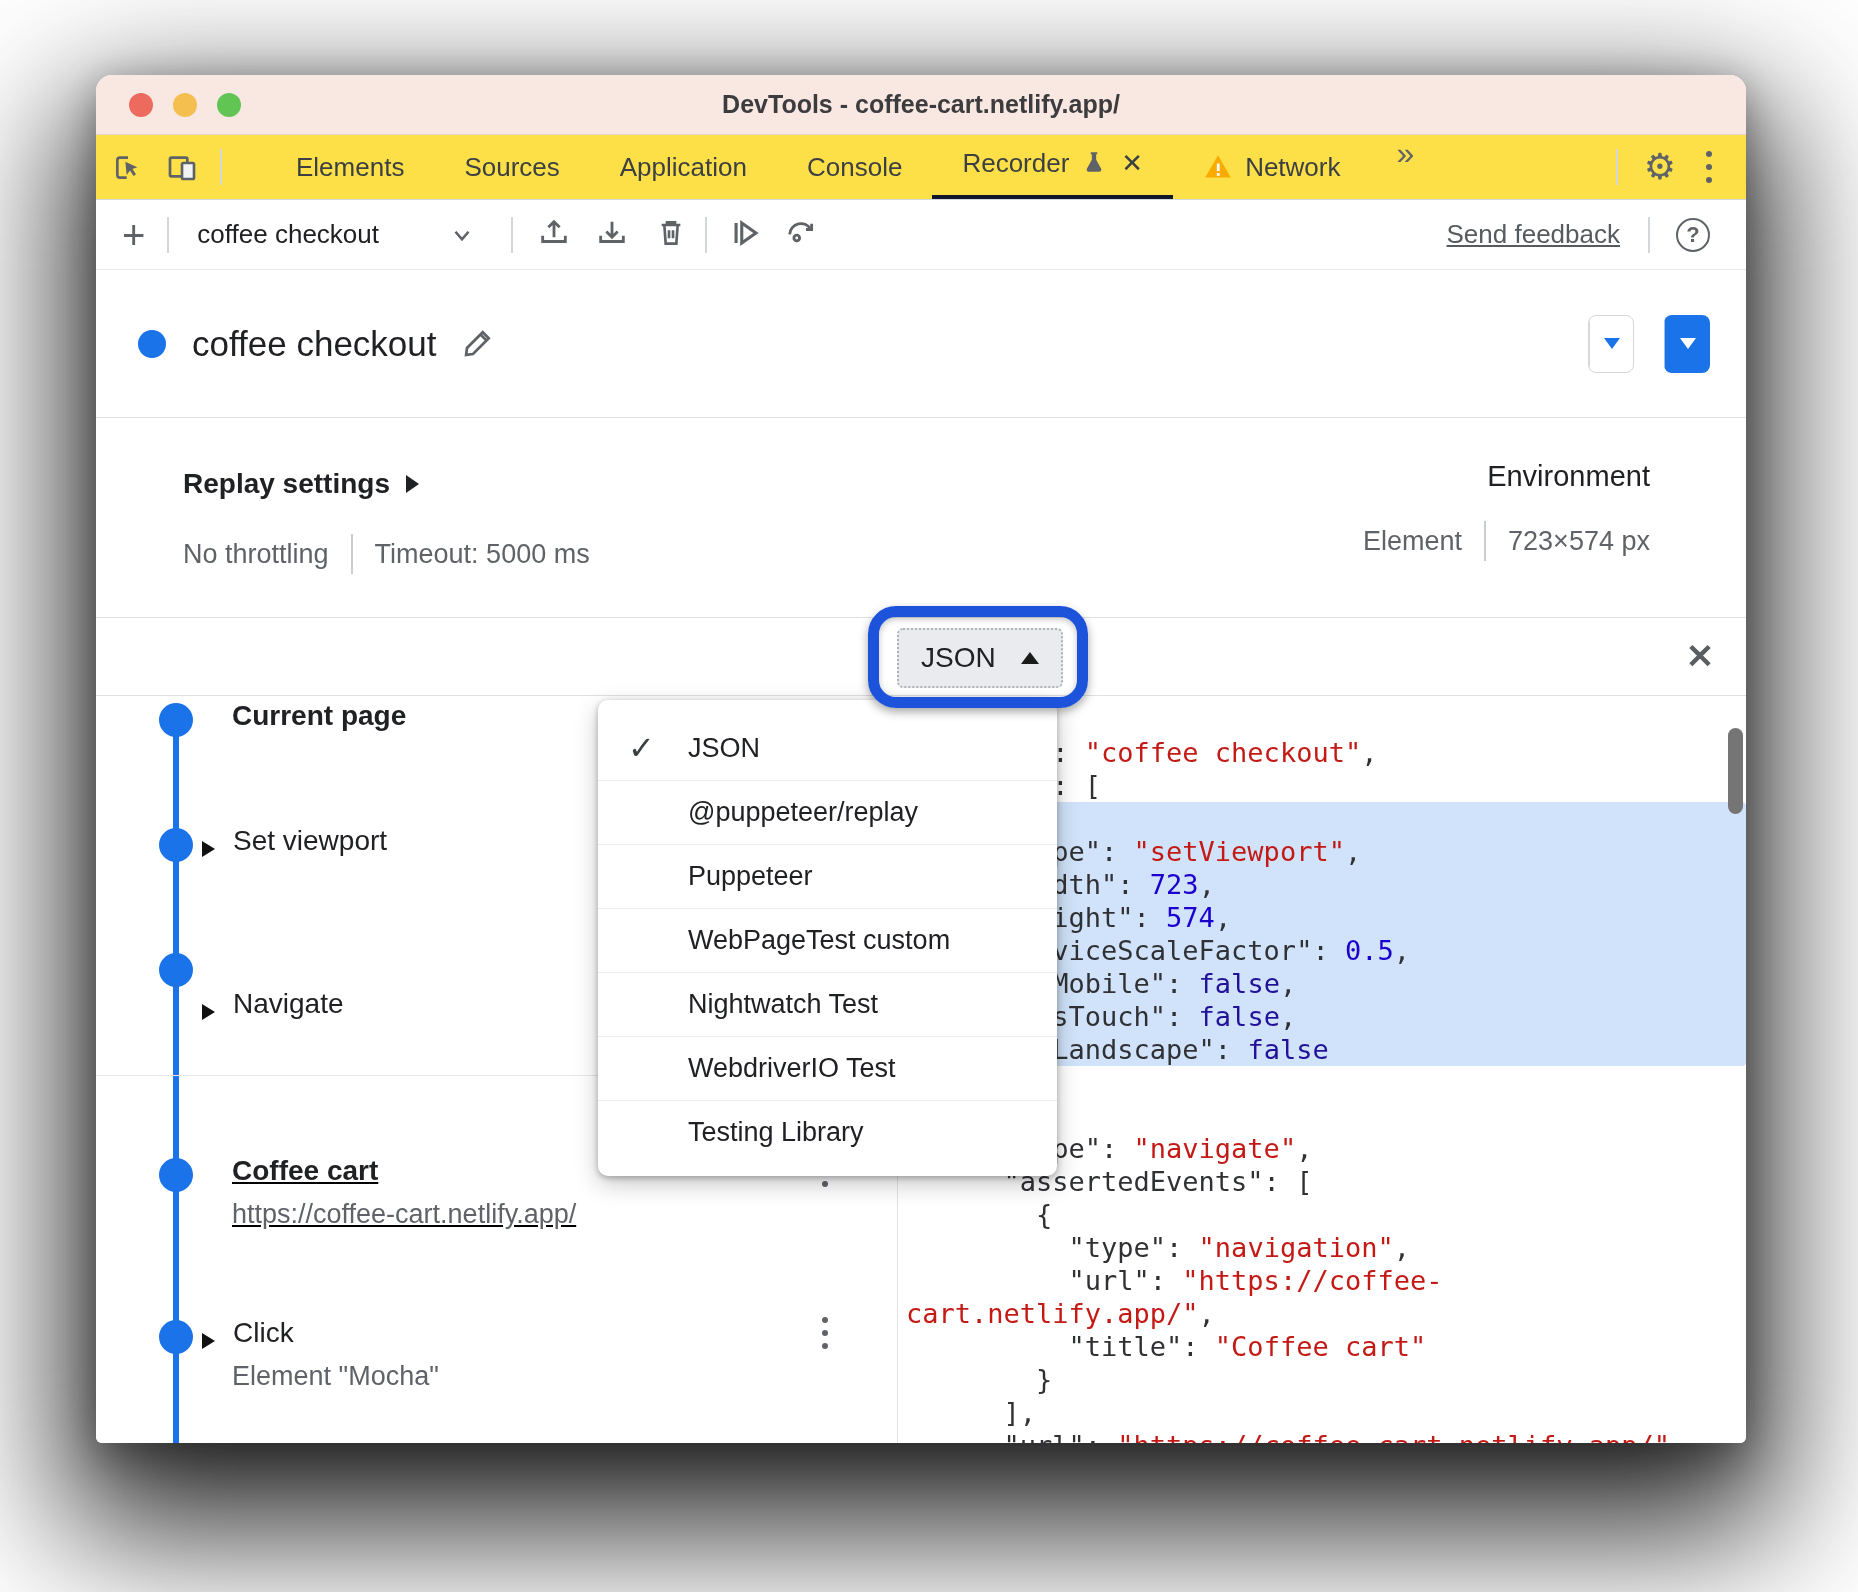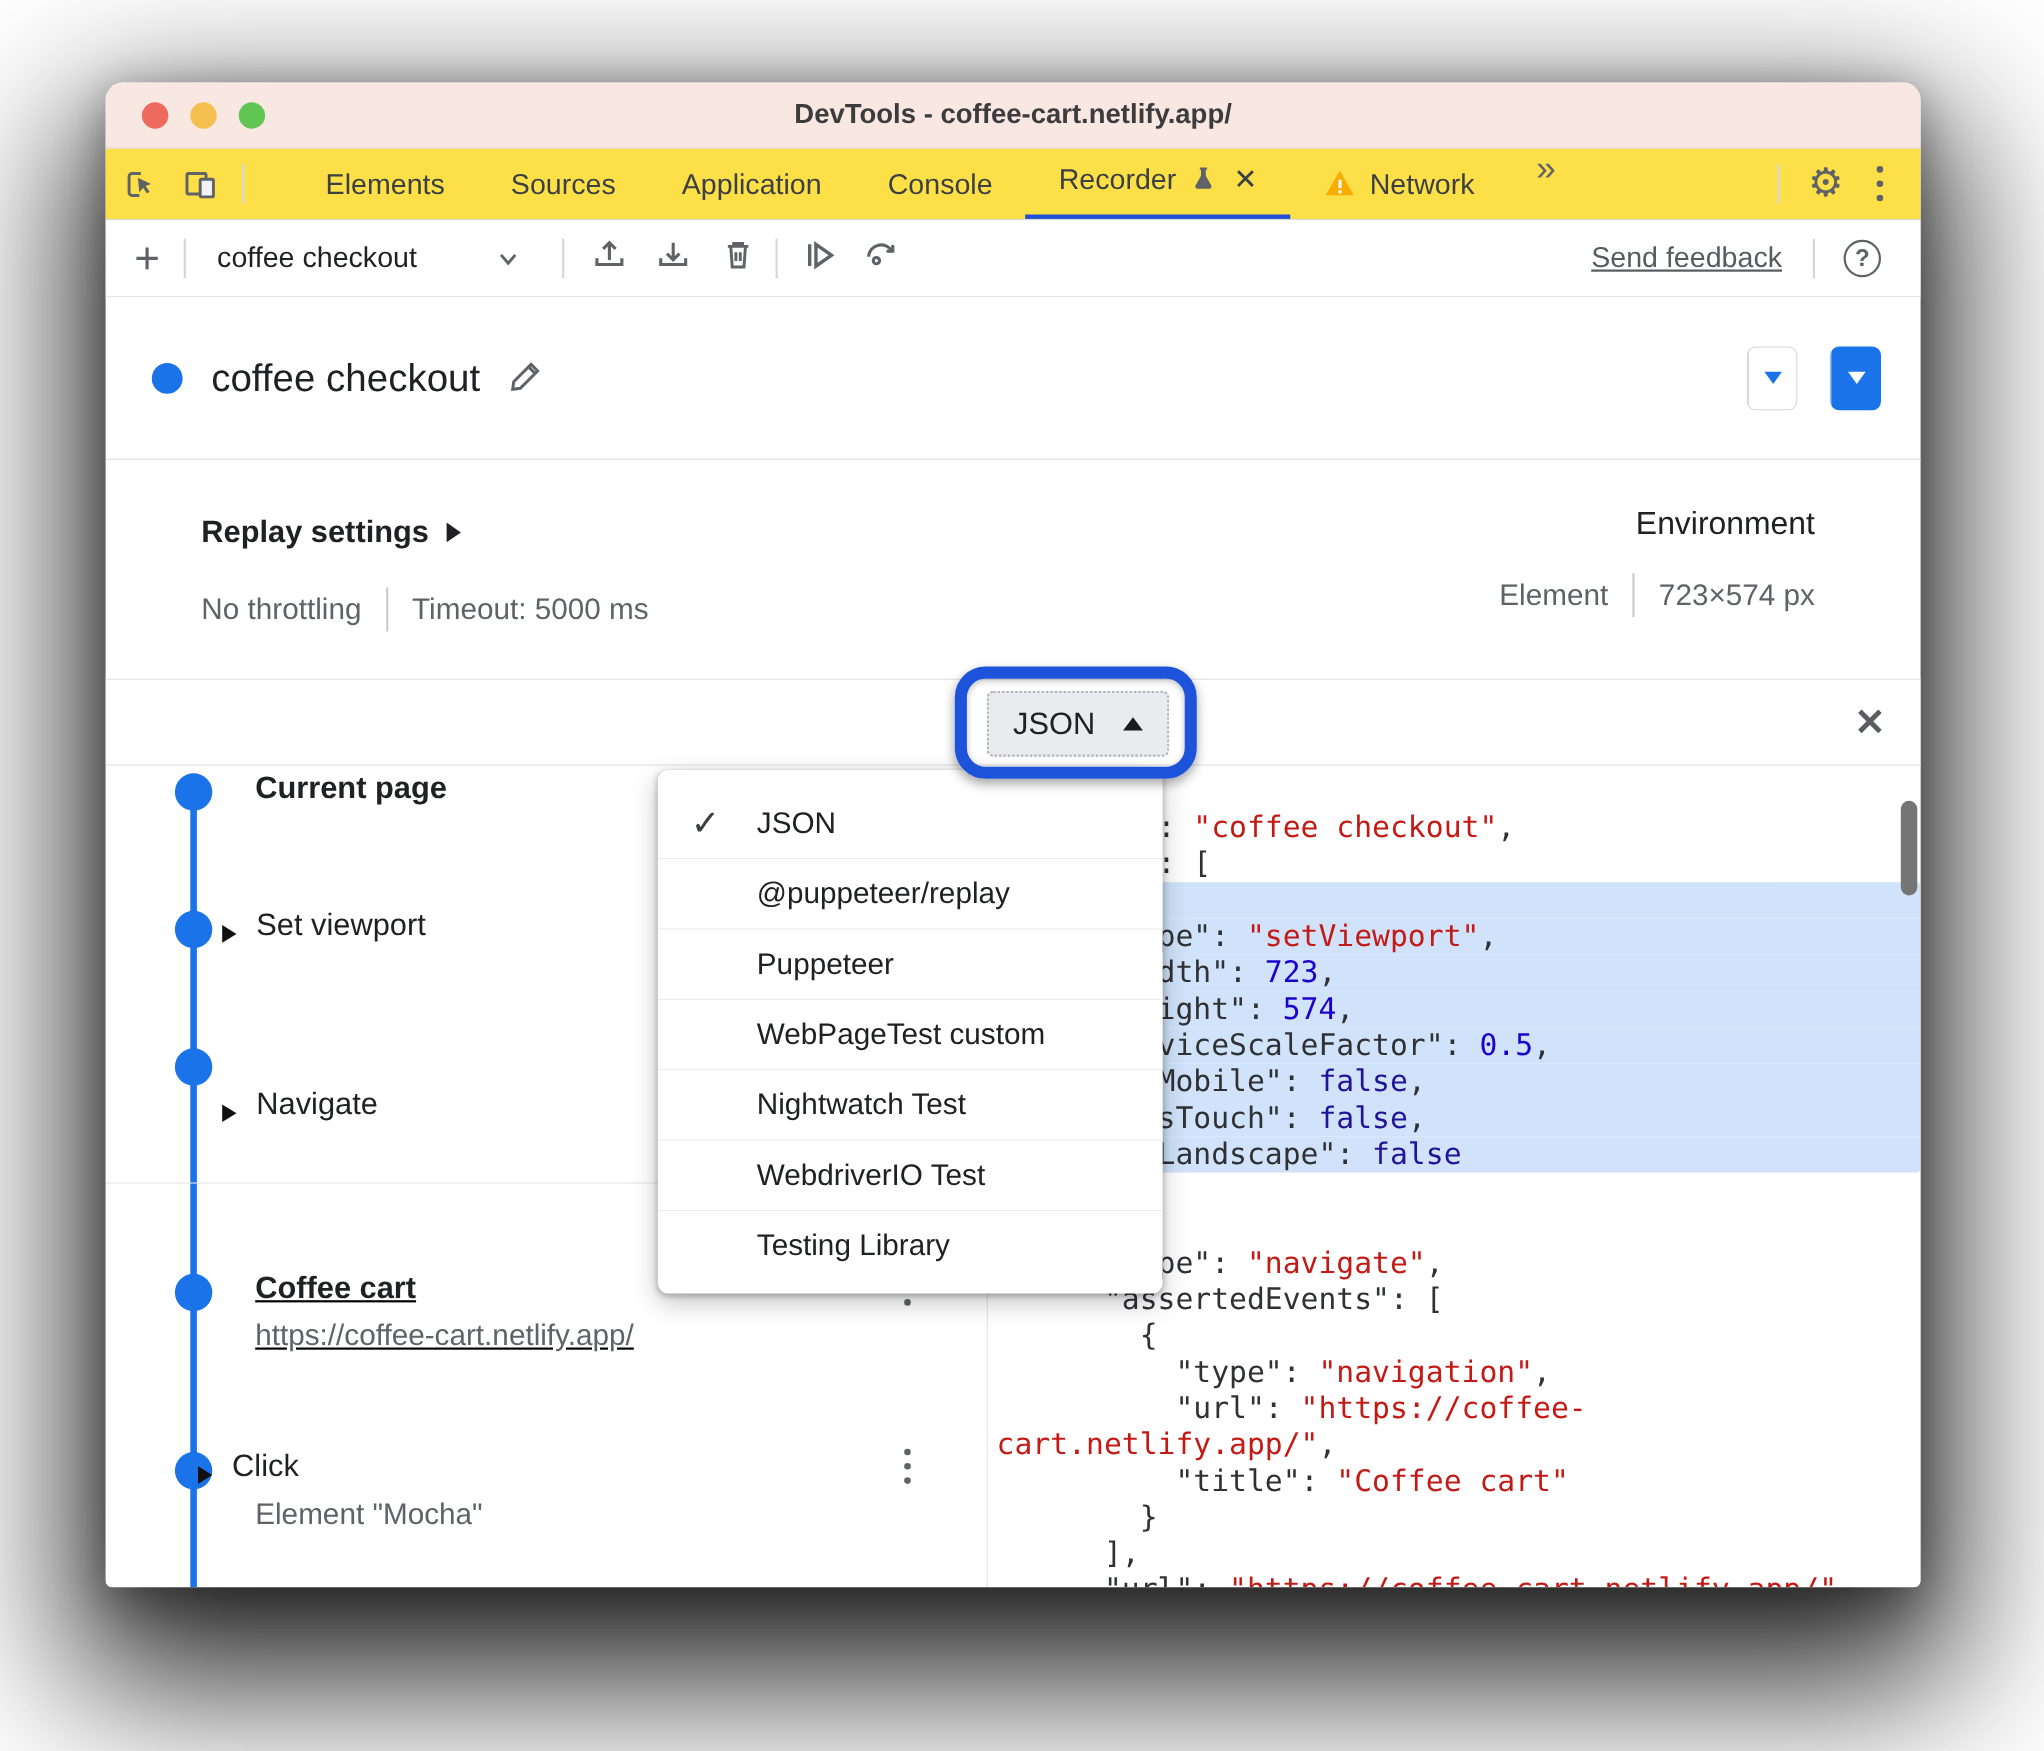--- a/index.html
+++ b/index.html
@@ -18,21 +18,21 @@
   .light.red{ background:#ec6a5e; } .light.yellow{ background:#f4bf4f; } .light.green{ background:#61c554; }
   .titletext { font-size:25px; font-weight:700; color:#3c3c3e; }
 
   
   .tabbar { height:65px; background:#fde047; border-bottom:1px solid #d6d9dc;
             display:flex; align-items:center; }
   .tabbar .lefticons { display:flex; align-items:center; gap:22px; padding:0 18px 0 16px; }
   .vdiv { width:2px; height:36px; background:#d4d7da; }
   .tabs { display:flex; align-items:stretch; height:100%; margin-left:26px; }
   .tab { display:flex; align-items:center; gap:12px; padding:0 30px; font-size:26px; color:#3c4043; position:relative; }
-  .tab.active { border-bottom:4px solid #1d4ed8; padding-bottom:4px; }
+  .tab.active { border-bottom:4px solid #0f172a; padding-bottom:4px; }
   .tab .close-x { font-size:26px; color:#3c4043; margin-left:2px; }
   .chevrons { font-size:32px; color:#5f6368; padding:0 26px; }
   .tab-right { margin-left:auto; display:flex; align-items:center; gap:26px; padding-right:30px; }
   .gear { font-size:36px; color:#5f6368; font-family:"DejaVu Sans", sans-serif; line-height:1; }
   .kebab { display:flex; flex-direction:column; gap:7px; align-items:center; padding:4px; }
   .kebab i { width:6px; height:6px; border-radius:50%; background:#5f6368; display:block; }
 
   
   .toolbar { height:70px; background:#fff; border-bottom:1px solid #e4e6e8;
              display:flex; align-items:center; padding:0 36px 0 26px; }
@@ -324,21 +324,21 @@
             </div>
             <div class="step-sub" style="padding-left: 136px;">https://coffee-cart.netlify.app/</div>
             <div class="kebab stepkebab">
               <i></i>
               <i></i>
               <i></i>
             </div>
           </div>
           <div class="stepdot" style="top: 624px;"></div>
           <div class="step" style="top: 621px;">
-            <div class="step-row" style="padding-left: 84px;">
+            <div class="step-row" style="padding-left: 106px;">
               <span class="step-tri"></span>
               <span class="step-title">Click</span>
             </div>
             <div class="step-sub" style="padding-left: 136px;">Element "Mocha"</div>
             <div class="kebab stepkebab">
               <i></i>
               <i></i>
               <i></i>
             </div>
           </div>

